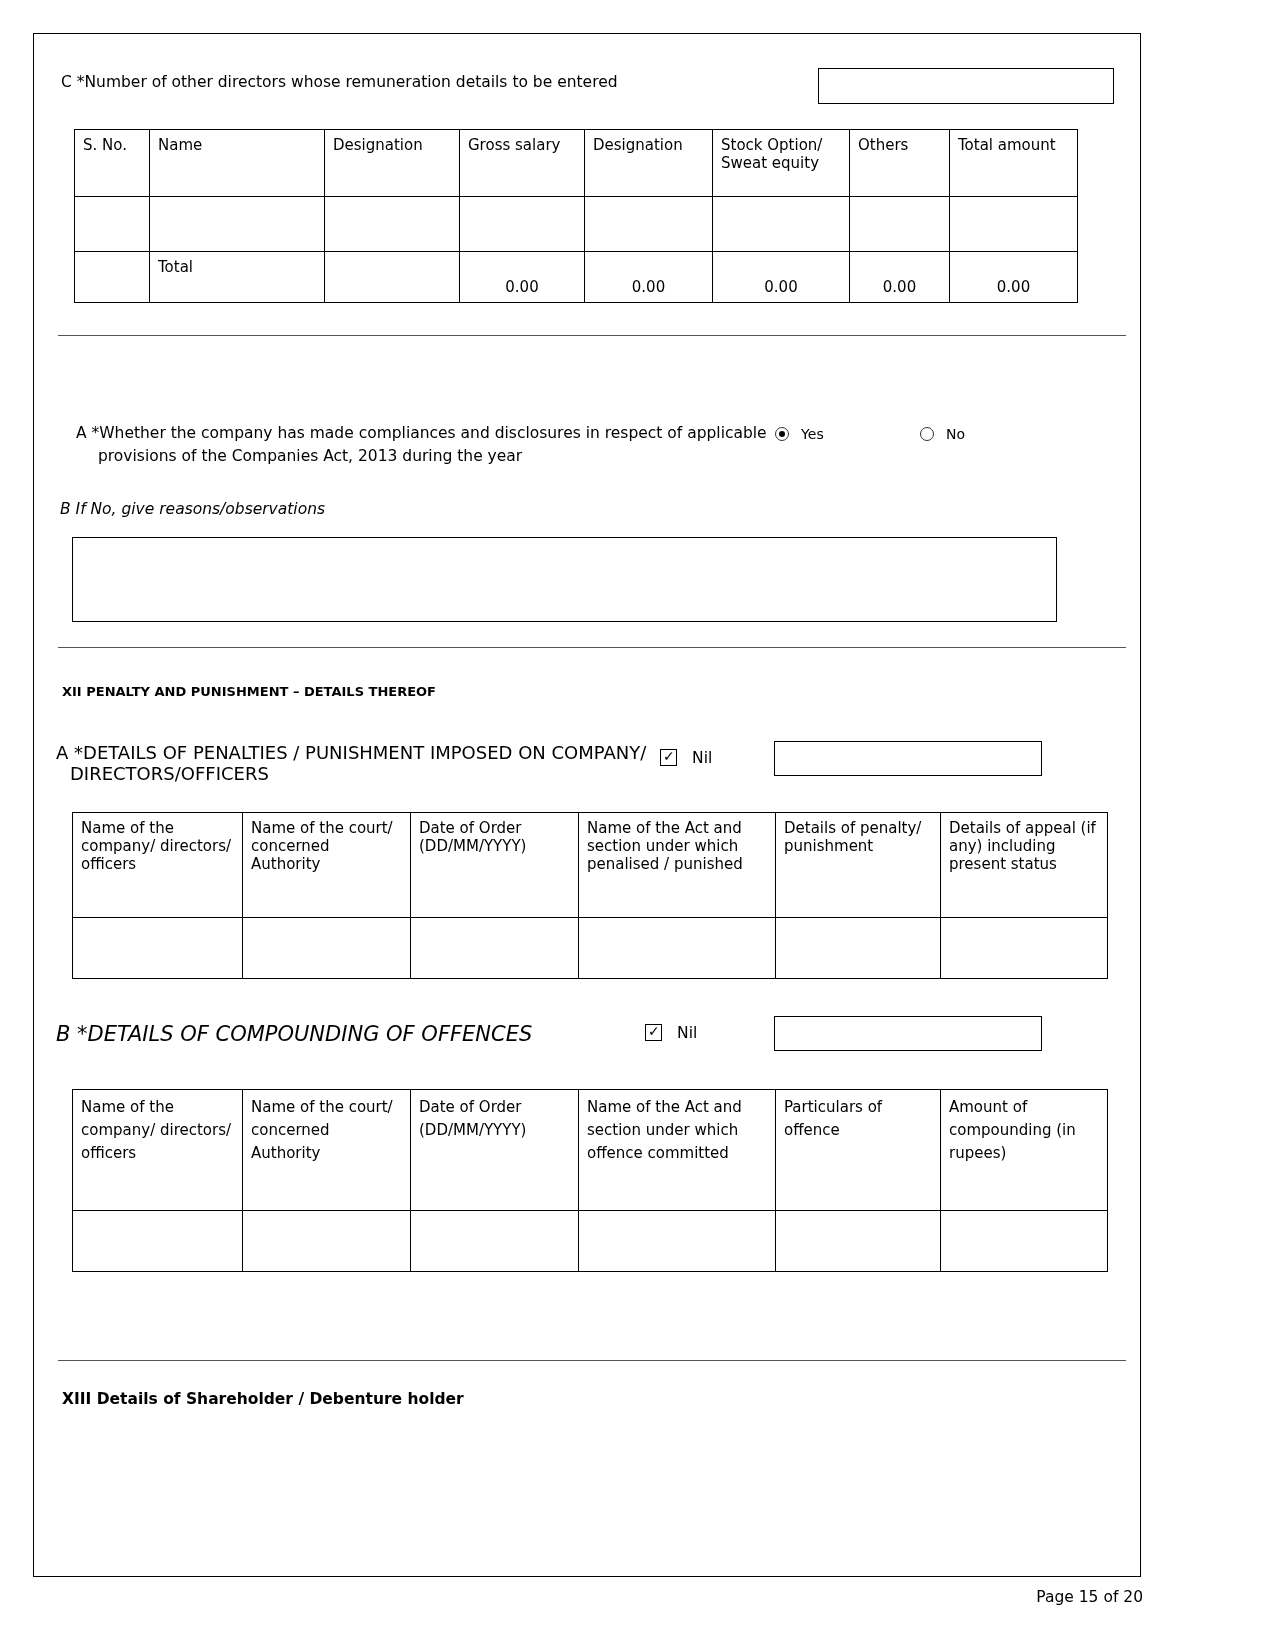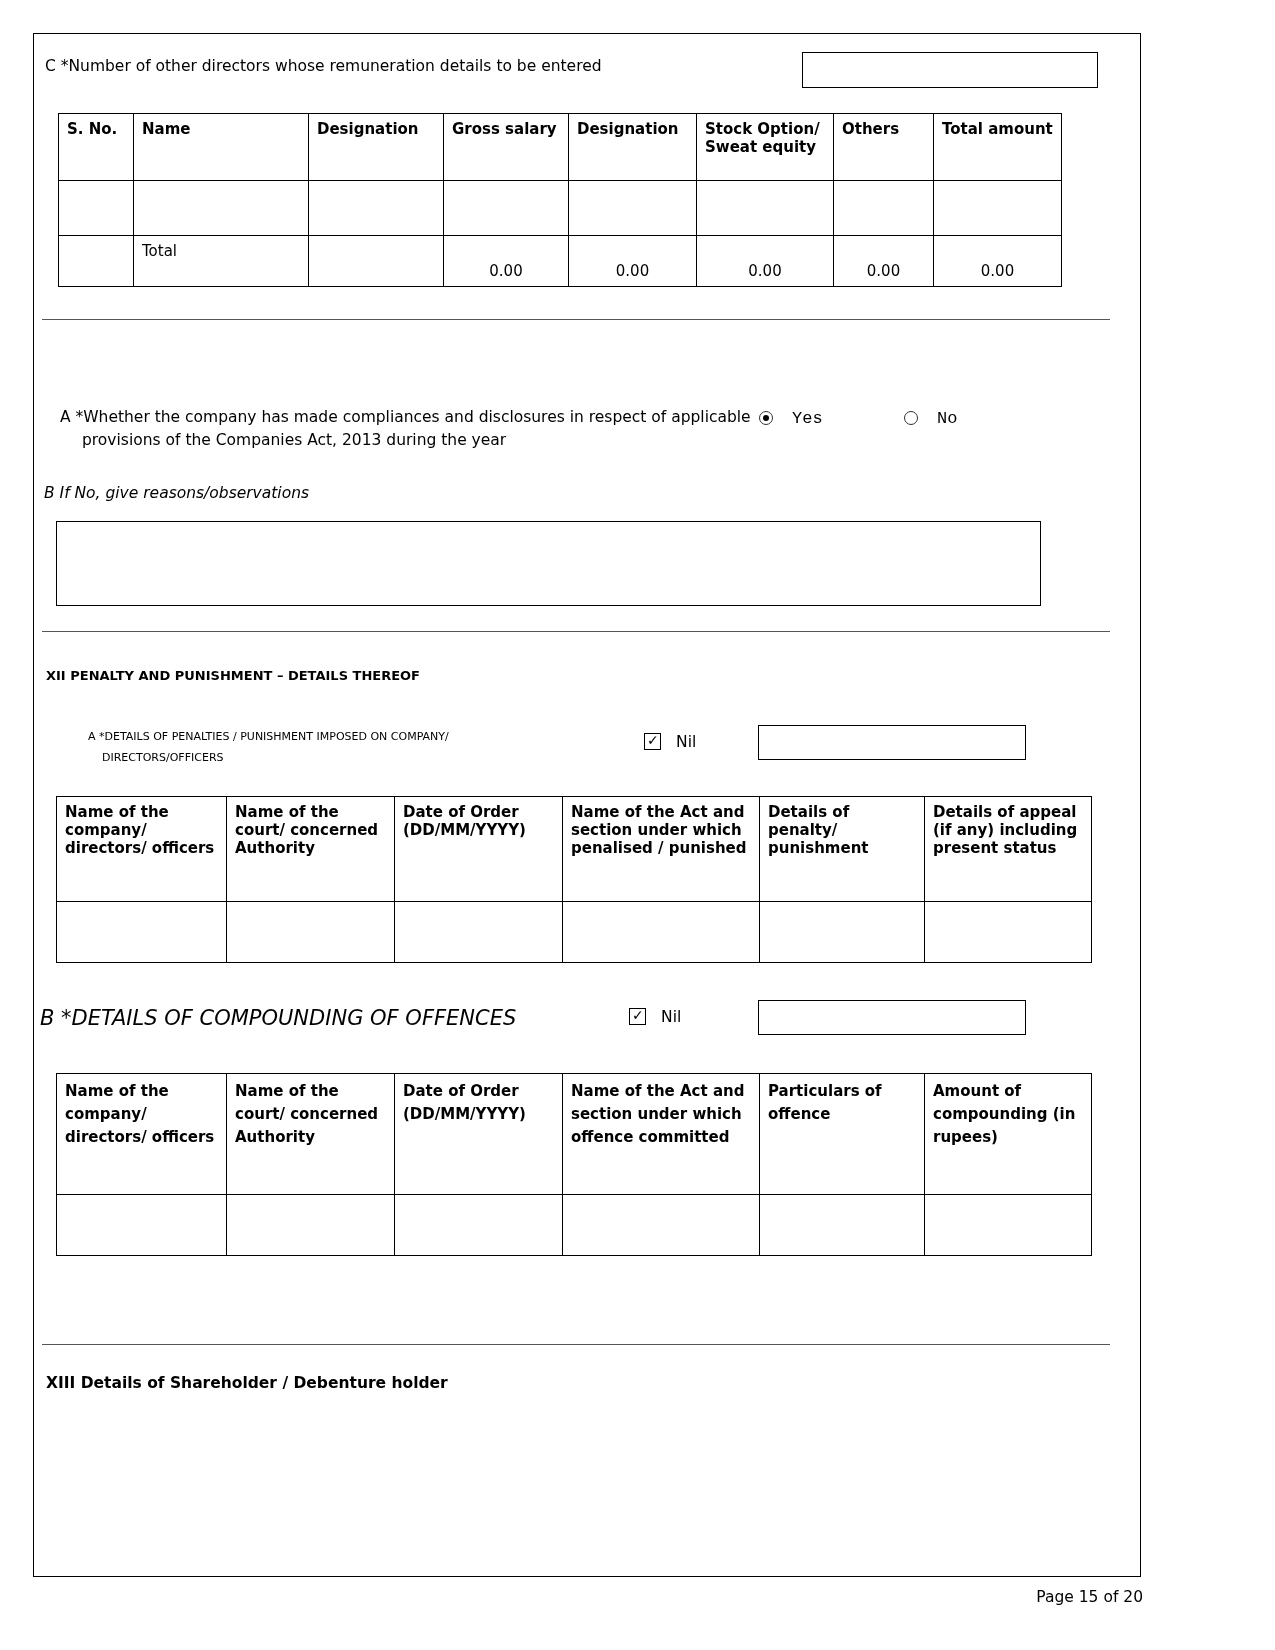--- a/index.html
+++ b/index.html
@@ -15,21 +15,21 @@
     position: relative;
   }
   .page {
     position: absolute;
     left: 33px;
     top: 33px;
     width: 1108px;
     height: 1544px;
     border: 1px solid #000;
     box-sizing: border-box;
-    padding: 0;
+    padding: 16px;
   }
   .inner {
     position: relative;
     width: 100%;
     height: 100%;
   }
   .bold { font-weight: bold; }
   .box-input {
     border: 1px solid #000;
     background: #fff;
@@ -70,21 +70,21 @@
     table-layout: fixed;
   }
   table.grid td, table.grid th {
     border: 1px solid #000;
     vertical-align: top;
     padding: 6px 8px;
     font-size: 15px;
     text-align: left;
     font-weight: normal;
   }
-  table.grid th { font-weight: bold; }
+  table.grid th { font-weight: normal; }
 
   #t-remuneration {
     position: absolute;
     left: 24px;
     top: 79px;
     width: 1003px;
   }
   #t-remuneration th { height: 54px; }
   #t-remuneration td.empty { height: 42px; }
   #t-remuneration td.total { height: 38px; }
@@ -133,21 +133,21 @@
     background: #fff;
   }
   .radio.on::after {
     content: "";
     position: absolute;
     left: 3px; top: 3px;
     width: 6px; height: 6px;
     border-radius: 50%;
     background: #000;
   }
-  .radio-label { font-size: 17px; margin-left: 14px; font-family: Liberation Mono, monospace; }
+  .radio-label { font-size: 14px; margin-left: 7px; }
   .r-yes { position: absolute; left: 0; top: 0; }
   .r-no  { position: absolute; left: 145px; top: 0; }
 
   .xi-b-label {
     position: absolute;
     left: 10px;
     top: 450px;
     font-size: 15.5px;
     font-style: italic;
   }
@@ -171,23 +171,22 @@
     left: 12px;
     top: 634px;
     font-size: 13px;
     font-weight: bold;
   }
   .xii-a-label {
     position: absolute;
     left: 6px;
     top: 692px;
     width: 600px;
-    font-size: 11px;
+    font-size: 18px;
     line-height: 21px;
-    margin-left: 48px;
   }
   .xii-a-label .indent { display: block; padding-left: 14px; }
 
   .nil-a {
     position: absolute;
     left: 610px;
     top: 698px;
   }
   .nil-b {
     position: absolute;

